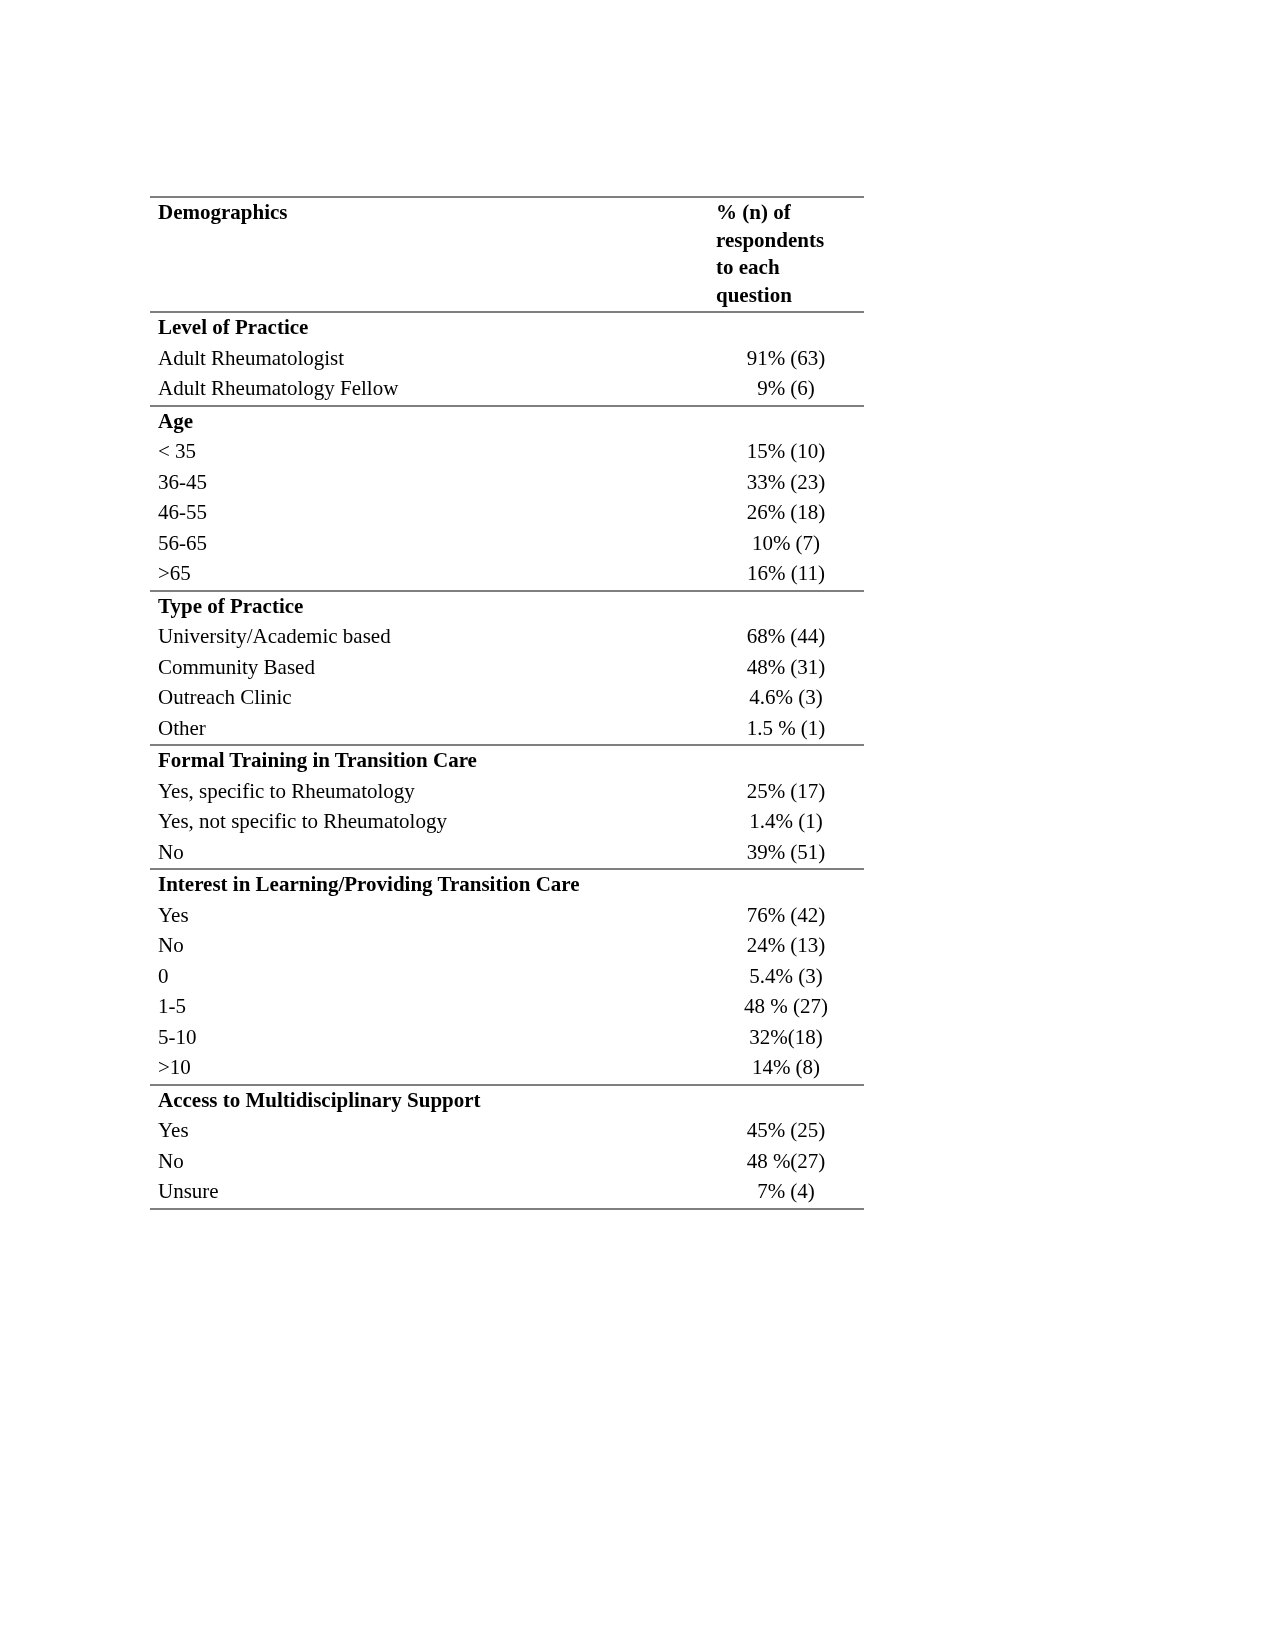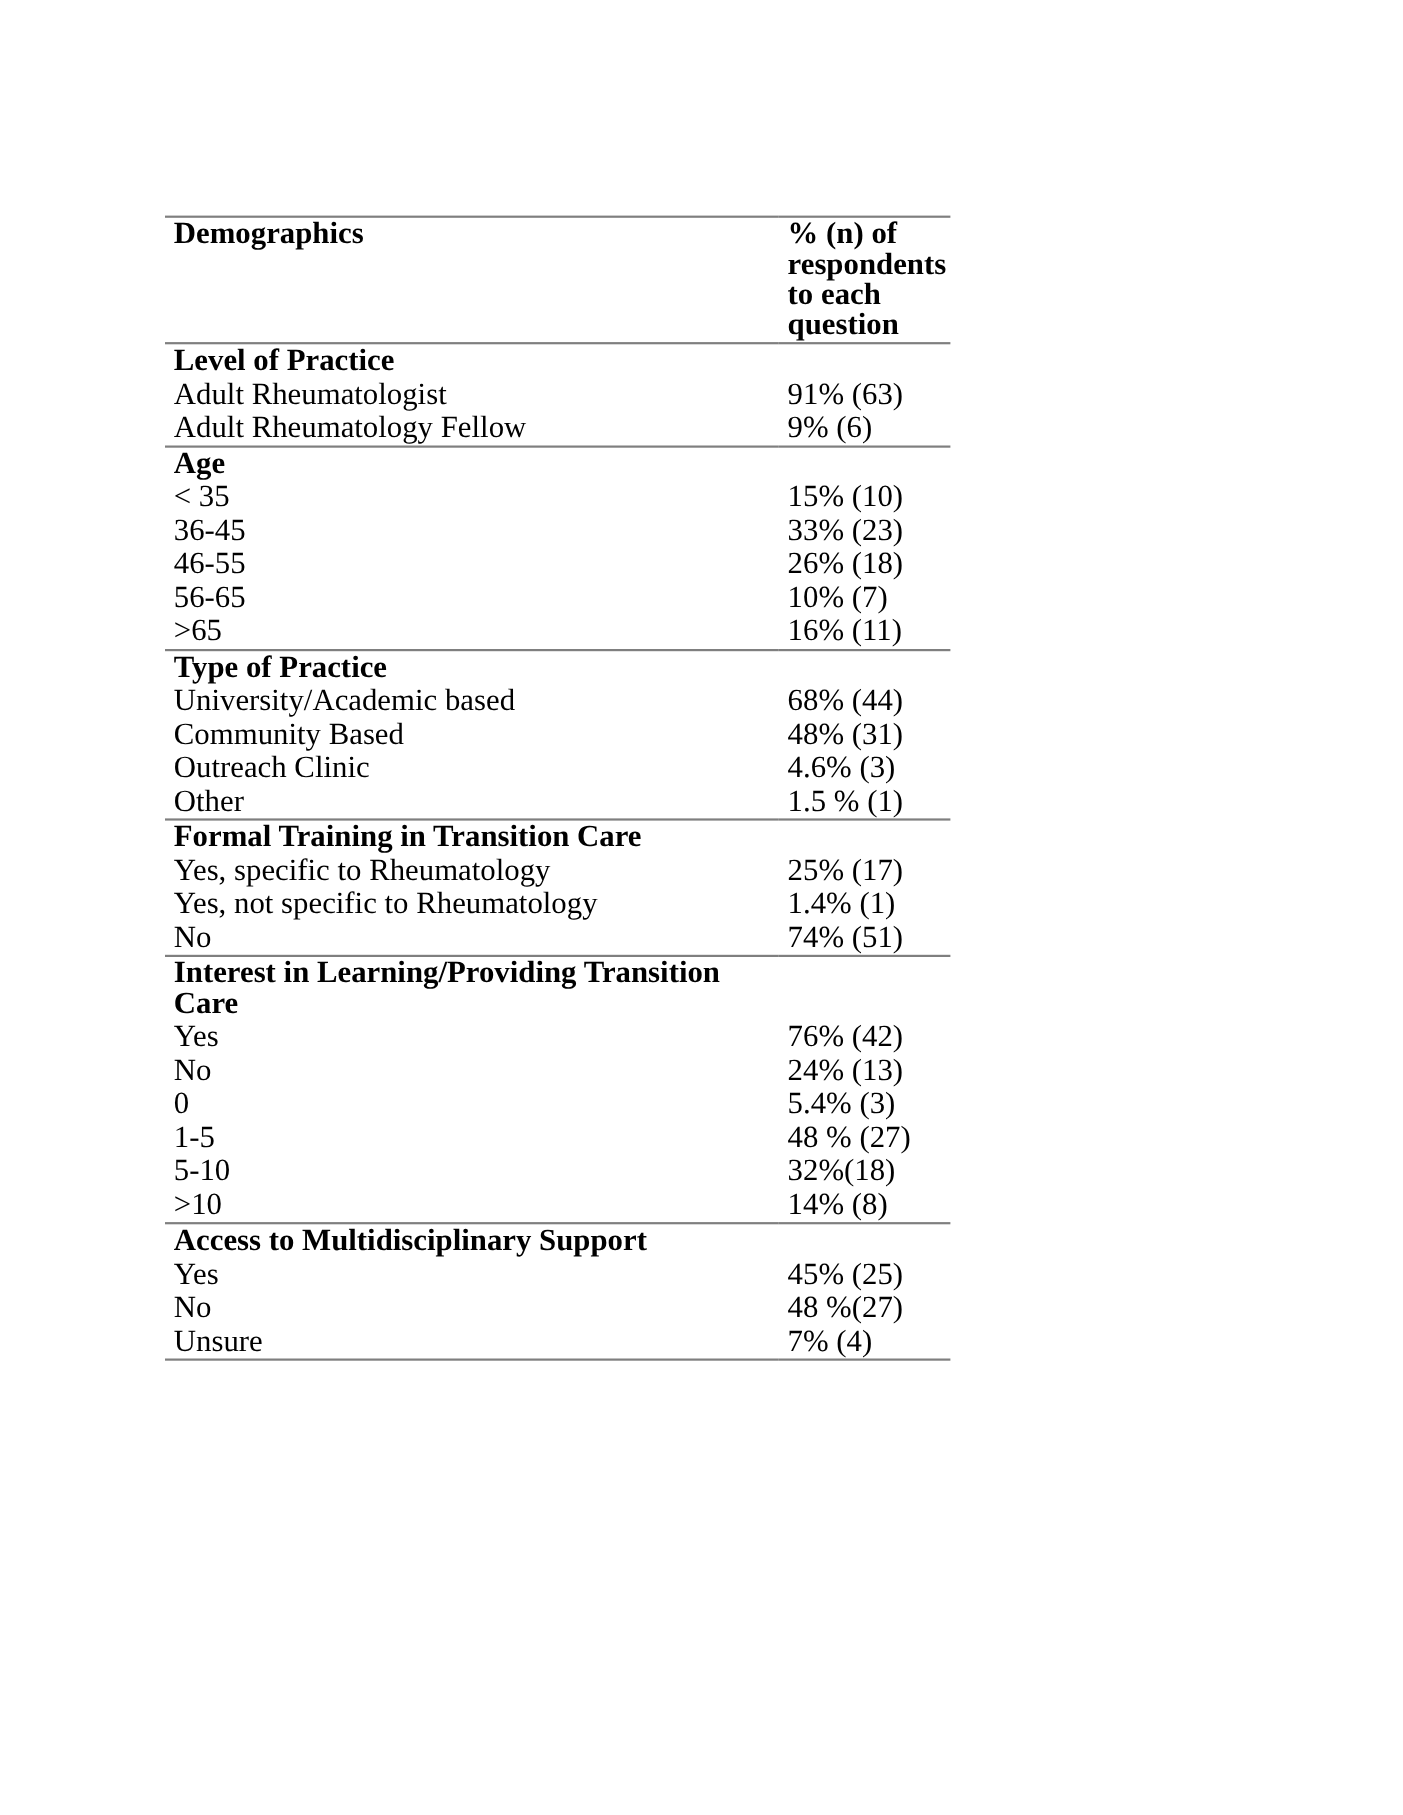--- a/index.html
+++ b/index.html
@@ -16,21 +16,21 @@
     font-family: "Liberation Serif", serif;
     color: #000000;
   }
   table.demo-table {
     position: absolute;
     left: 150px;
     top: 196px;
     width: 714px;
     border-collapse: collapse;
     table-layout: fixed;
-    font-size: 28px;
+    font-size: 21px;
     line-height: 27.5px;
   }
   table.demo-table col.c1 { width: 558px; }
   table.demo-table col.c2 { width: 156px; }
   table.demo-table th,
   table.demo-table td {
     padding: 1px 8px 2px 8px;
     vertical-align: top;
     font-weight: normal;
   }
@@ -49,21 +49,21 @@
   }
   
   tr.section-title-row td {
     border-top: 2px solid #7f7f7f;
     font-weight: bold;
   }
   tr.table-row.last-row td {
     border-bottom: 2px solid #7f7f7f;
   }
   td.label-cell { text-align: left; }
-  td.value-cell { }
+  td.value-cell { text-align: center; }
 </style>
 </head>
 <body>
 
 <div class="page">
   <table class="demo-table">
     <colgroup>
       <col class="c1">
       <col class="c2">
     </colgroup>
@@ -140,21 +140,21 @@
         <tr class="table-row">
           <td class="label-cell">Yes, specific to Rheumatology</td>
           <td class="value-cell">25% (17)</td>
         </tr>
         <tr class="table-row">
           <td class="label-cell">Yes, not specific to Rheumatology</td>
           <td class="value-cell">1.4% (1)</td>
         </tr>
         <tr class="table-row">
           <td class="label-cell">No</td>
-          <td class="value-cell">74% (51)</td>
+          <td class="value-cell">39% (51)</td>
         </tr>
         <tr class="section-title-row">
           <td class="label-cell">Interest in Learning/Providing Transition Care</td>
           <td class="value-cell"></td>
         </tr>
         <tr class="table-row">
           <td class="label-cell">Yes</td>
           <td class="value-cell">76% (42)</td>
         </tr>
         <tr class="table-row">

